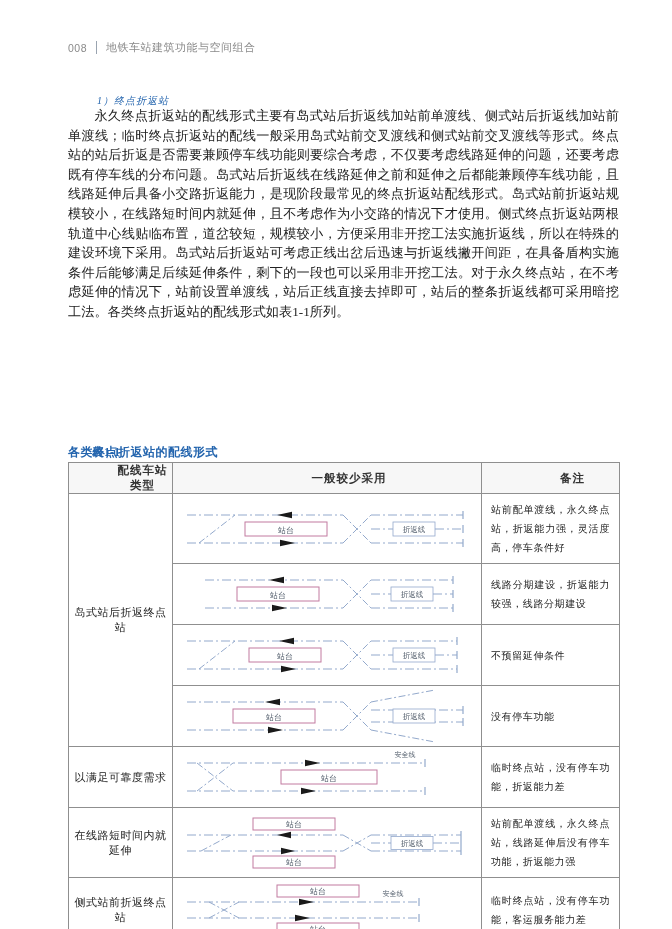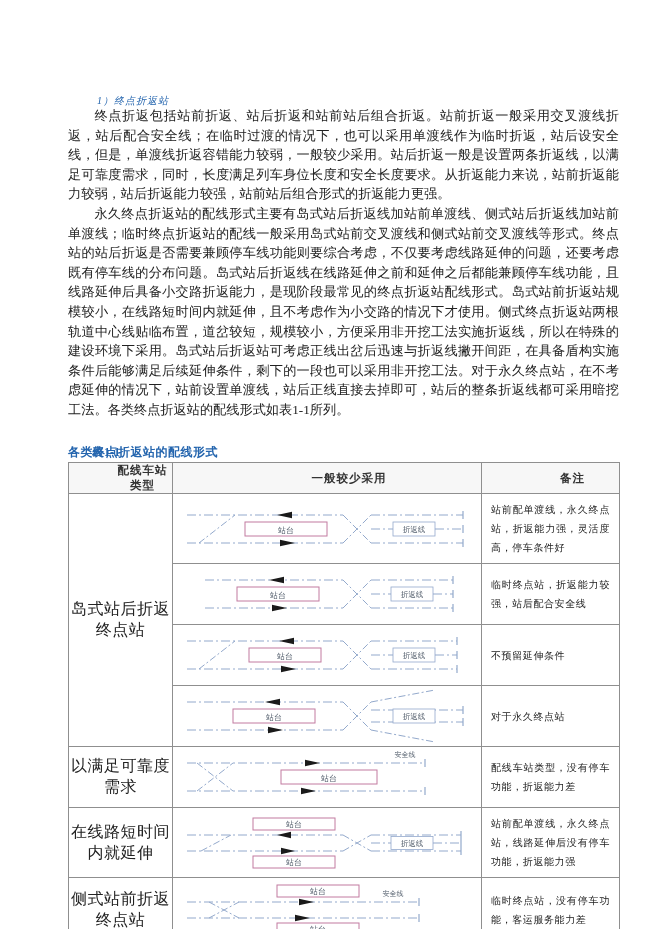--- a/index.html
+++ b/index.html
@@ -39,21 +39,21 @@
   table.cfg {
     position:absolute; top:462px; left:68px; width:551px;
     border-collapse:collapse; table-layout:fixed;
   }
   table.cfg th, table.cfg td { border:1px solid #8f8f8f; }
   table.cfg th {
     height:26px; font-size:11.5px; font-weight:bold; color:#333;
     background:#f7f7f7; text-align:center; letter-spacing:1px;padding-left:44px;
   }
   td.typecell {
-    font-size:16px; color:#222; text-align:center; vertical-align:middle;
+    font-size:11px; color:#222; text-align:center; vertical-align:middle;
     letter-spacing:.5px;
   }
   td.diagcell { text-align:center; vertical-align:middle; padding:2px 0; }
   td.remarkcell {
     font-size:10px; color:#222; line-height:19px; padding:6px 9px;
     text-align:justify; vertical-align:middle; letter-spacing:.6px;
   }
   
   svg.diag { display:block; margin:0 auto; }
   svg.diag .trk { stroke:var(--dline,#93a9cc); stroke-width:1; fill:none; stroke-dasharray:9 3 2 3; }
@@ -68,25 +68,29 @@
   }
   svg.diag .ptxt { font-size:8px; }
   svg.diag .ltxt { font-size:7.5px; }
   svg.diag .stxt { font-size:7px; }
 </style>
 </head>
 <body>
 
 <div class="page">
 
+  <div class="running-head">
+    <span class="pageno">008</span>
+    <span class="divider"></span>
+    <span class="booktitle">地铁车站建筑功能与空间组合</span>
+  </div>
 
   <div class="sec-heading">1）终点折返站</div>
 
   <div class="bodytext">
-    <p>终点折返包括站前折返、站后折返和站前站后组合折返。站前折返一般采用交叉渡线折返，站后配合安全线；在临时过渡的情况下，也可以采用单渡线作为临时折返，站后设安全线，但是，单渡线折返容错能力较弱，一般较少采用。站后折返一般是设置两条折返线，以满足可靠度需求，同时，长度满足列车身位长度和安全长度要求。从折返能力来说，站前折返能力较弱，站后折返能力较强，站前站后组合形式的折返能力更强。</p>
     <p>永久终点折返站的配线形式主要有岛式站后折返线加站前单渡线、侧式站后折返线加站前单渡线；临时终点折返站的配线一般采用岛式站前交叉渡线和侧式站前交叉渡线等形式。终点站的站后折返是否需要兼顾停车线功能则要综合考虑，不仅要考虑线路延伸的问题，还要考虑既有停车线的分布问题。岛式站后折返线在线路延伸之前和延伸之后都能兼顾停车线功能，且线路延伸后具备小交路折返能力，是现阶段最常见的终点折返站配线形式。岛式站前折返站规模较小，在线路短时间内就延伸，且不考虑作为小交路的情况下才使用。侧式终点折返站两根轨道中心线贴临布置，道岔较短，规模较小，方便采用非开挖工法实施折返线，所以在特殊的建设环境下采用。岛式站后折返站可考虑正线出岔后迅速与折返线撇开间距，在具备盾构实施条件后能够满足后续延伸条件，剩下的一段也可以采用非开挖工法。对于永久终点站，在不考虑延伸的情况下，站前设置单渡线，站后正线直接去掉即可，站后的整条折返线都可采用暗挖工法。各类终点折返站的配线形式如表1-1所列。</p>
   </div>
 
   <div class="tbl-caption">
     <span class="cap-id">表1-1</span>
     <span class="cap-title">各类终点折返站的配线形式</span>
   </div>
 
   <table class="cfg">
     <colgroup>
@@ -145,21 +149,21 @@
               <line class="end" x1="272" y1="24" x2="272" y2="32"></line>
               <line class="end" x1="272" y1="38" x2="272" y2="46"></line>
             <rect class="plat" x="56" y="21" width="82" height="14"></rect>
             <text class="ptxt" x="97" y="31.5">站台</text>
             <polygon class="arr" points="88,14 103,10.8 103,17.2"></polygon>
               <polygon class="arr" points="91,38.8 91,45.2 106,42"></polygon>
             <rect class="lbl" x="210" y="21" width="42" height="14"></rect>
             <text class="ltxt" x="231" y="31">折返线</text>
           </svg>
         </td>
-        <td class="remarkcell">临时终点站，折返能力较强，站后配合安全线</td>
+        <td class="remarkcell">线路分期建设，折返能力较强，线路分期建设</td>
       </tr>
 
       <tr style="height:52px">
         <td class="diagcell">
           <svg class="diag" width="292" height="56" viewBox="0 0 292 56">
             <line class="trk" x1="6" y1="14" x2="162" y2="14"></line>
               <line class="trk" x1="6" y1="42" x2="162" y2="42"></line>
             <line class="xo" x1="18" y1="42" x2="54" y2="14"></line>
             <line class="xo" x1="162" y1="14" x2="190" y2="42"></line>
               <line class="xo" x1="162" y1="42" x2="190" y2="14"></line>
@@ -195,41 +199,41 @@
             <line class="end" x1="282" y1="18" x2="282" y2="26"></line>
               <line class="end" x1="282" y1="30" x2="282" y2="38"></line>
             <rect class="plat" x="52" y="21" width="82" height="14"></rect>
             <text class="ptxt" x="93" y="31.5">站台</text>
             <polygon class="arr" points="84,14 99,10.8 99,17.2"></polygon>
               <polygon class="arr" points="87,38.8 87,45.2 102,42"></polygon>
             <rect class="lbl" x="212" y="21" width="42" height="14"></rect>
             <text class="ltxt" x="233" y="31">折返线</text>
           </svg>
         </td>
-        <td class="remarkcell">对于永久终点站</td>
+        <td class="remarkcell">没有停车功能</td>
       </tr>
 
       <tr style="height:56px">
         <td class="typecell">以满足可靠度需求</td>
         <td class="diagcell">
           <svg class="diag" width="292" height="56" viewBox="0 0 292 56">
             <line class="trk" x1="6" y1="14" x2="244" y2="14"></line>
               <line class="trk" x1="6" y1="42" x2="244" y2="42"></line>
             <line class="xo" x1="16" y1="14" x2="52" y2="42"></line>
               <line class="xo" x1="16" y1="42" x2="52" y2="14"></line>
             <line class="end" x1="244" y1="10" x2="244" y2="18"></line>
               <line class="end" x1="244" y1="38" x2="244" y2="46"></line>
             <rect class="plat" x="100" y="21" width="96" height="14"></rect>
             <text class="ptxt" x="148" y="31.5">站台</text>
             <polygon class="arr" points="124,10.8 124,17.2 139,14"></polygon>
               <polygon class="arr" points="120,38.8 120,45.2 135,42"></polygon>
             <text class="stxt" x="224" y="8">安全线</text>
           </svg>
         </td>
-        <td class="remarkcell">配线车站类型，没有停车功能，折返能力差</td>
+        <td class="remarkcell">临时终点站，没有停车功能，折返能力差</td>
       </tr>
 
       <tr style="height:70px">
         <td class="typecell">在线路短时间内就延伸</td>
         <td class="diagcell">
           <svg class="diag" width="292" height="56" viewBox="0 0 292 56">
             <line class="trk" x1="6" y1="20" x2="162" y2="20"></line>
               <line class="trk" x1="6" y1="36" x2="162" y2="36"></line>
             <line class="xo" x1="20" y1="36" x2="50" y2="20"></line>
             <line class="xo" x1="162" y1="20" x2="190" y2="36"></line>

